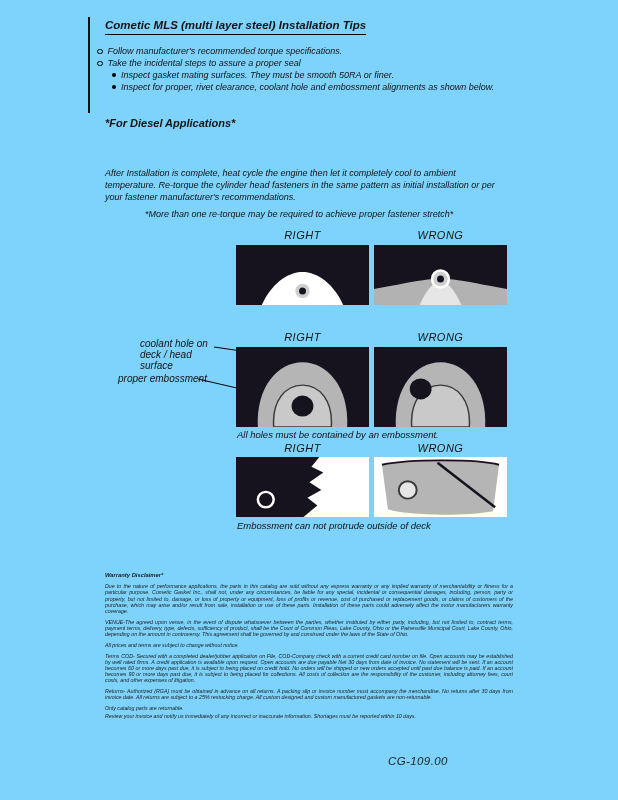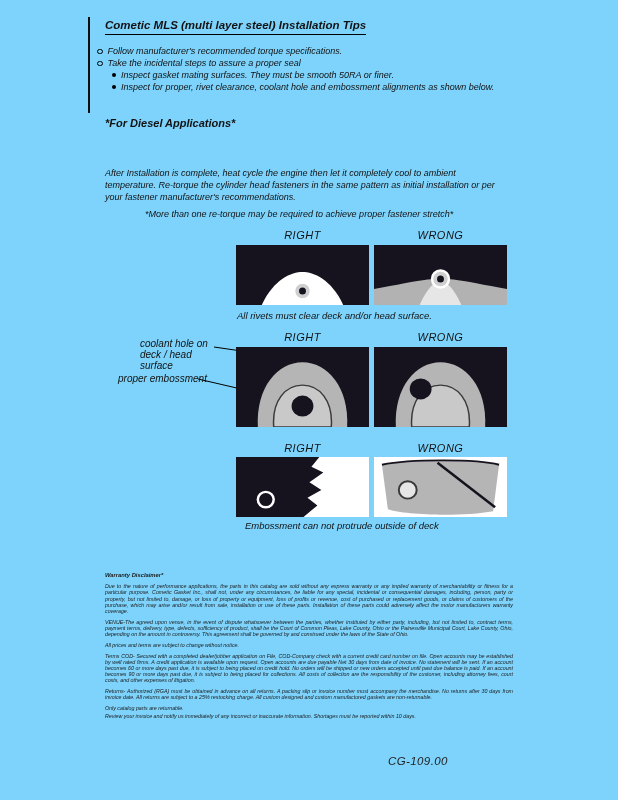--- a/index.html
+++ b/index.html
@@ -31,21 +31,21 @@
   .l1l{left:236px;top:3px;} .l1r{left:374px;top:3px;}
   .l2l{left:236px;top:105px;} .l2r{left:374px;top:105px;}
   .l3l{left:236px;top:216px;} .l3r{left:374px;top:216px;}
   svg.diag{position:absolute;width:133px;display:block;}
   .d1l{left:236px;top:19px;height:60px;} .d1r{left:374px;top:19px;height:60px;}
   .d2l{left:236px;top:121px;height:80px;} .d2r{left:374px;top:121px;height:80px;}
   .d3l{left:236px;top:231px;height:60px;} .d3r{left:374px;top:231px;height:60px;}
   .cap{position:absolute;font-size:9.5px;line-height:12px;}
   .c1{left:237px;top:84px;}
   .c2{left:237px;top:203px;}
-  .c3{left:245px;top:294px;}
+  .c3{left:237px;top:294px;}
   .callout{position:absolute;font-size:10px;line-height:11px;}
   .co1{left:140px;top:112px;width:80px;}
   .co2{left:118px;top:147px;width:95px;}
   .connectors{position:absolute;left:0;top:0;width:618px;height:330px;pointer-events:none;}
   
   .legal{position:absolute;left:105px;top:572px;width:408px;font-size:5.3px;line-height:6.2px;text-align:justify;color:#1c1c1c;}
   .legal-heading{font-weight:bold;font-size:5.8px;margin:0 0 5px 0;}
   .legal p{margin:0 0 4.5px 0;}
   .legal p.tight{margin-bottom:1.5px;}
   .footer-code{position:absolute;left:388px;top:755px;font-size:11.5px;letter-spacing:0.4px;color:#222;}
@@ -98,21 +98,20 @@
       <circle cx="67" cy="46" r="8.5" fill="#cfcfcf" stroke="#ffffff" stroke-width="2.5"></circle>
       <circle cx="67" cy="46" r="3.5" fill="#16131f"></circle>
     </svg>
     <svg class="diag d1r" viewBox="0 0 134 60" preserveAspectRatio="none">
       <rect width="134" height="60" fill="#16131f"></rect>
       <path d="M0,44 C22,40 42,36 54,34.5 C64,33.5 70,33.5 80,34.5 C92,36 112,40 134,44 L134,60 L0,60 Z" fill="#b2b2b2"></path>
       <path d="M46,60 C54,42 62,36 67,36 C72,36 80,42 88,60 Z" fill="#e6e6e6"></path>
       <circle cx="67" cy="34" r="8.5" fill="#cfcfcf" stroke="#ffffff" stroke-width="2.5"></circle>
       <circle cx="67" cy="34" r="3.5" fill="#16131f"></circle>
     </svg>
-    <div class="cap c1">All rivets must clear deck and/or head surface.</div>
 
     <div class="lb l2l">RIGHT</div>
     <div class="lb l2r">WRONG</div>
 
     <svg class="diag d2l" viewBox="0 0 134 84" preserveAspectRatio="none">
       <rect width="134" height="84" fill="#16131f"></rect>
       <path d="M22,84 C20,42 42,16 67,16 C92,16 114,42 112,84 Z" fill="#b5b5b5"></path>
       <path d="M38,84 C36,56 50,40 67,40 C84,40 98,56 96,84 Z" fill="#c9c9c9" stroke="#3a3a3a" stroke-width="1.5"></path>
       <circle cx="67" cy="62" r="11" fill="#16131f"></circle>
     </svg>
@@ -120,20 +119,21 @@
       <rect width="134" height="84" fill="#16131f"></rect>
       <path d="M22,84 C20,42 42,16 67,16 C92,16 114,42 112,84 Z" fill="#b5b5b5"></path>
       <path d="M38,84 C36,56 50,40 67,40 C84,40 98,56 96,84 Z" fill="#c9c9c9" stroke="#3a3a3a" stroke-width="1.5"></path>
       <circle cx="47" cy="44" r="11" fill="#16131f"></circle>
     </svg>
     <div class="callout co1">
       <div>coolant hole on</div>
       <div>deck / head surface</div>
     </div>
     <div class="callout co2">proper embossment</div>
+    <div class="cap c2">All holes must be contained by an embossment.</div>
 
     <div class="lb l3l">RIGHT</div>
     <div class="lb l3r">WRONG</div>
 
     <svg class="diag d3l" viewBox="0 0 134 62" preserveAspectRatio="none">
       <rect width="134" height="62" fill="#ffffff"></rect>
       <path d="M0,0 H84 L76,10 L88,16 L74,26 L86,34 L72,42 L82,50 L68,62 H0 Z" fill="#16131f"></path>
       <circle cx="30" cy="44" r="8" fill="#16131f" stroke="#ffffff" stroke-width="2.5"></circle>
     </svg>
     <svg class="diag d3r" viewBox="0 0 134 62" preserveAspectRatio="none">

